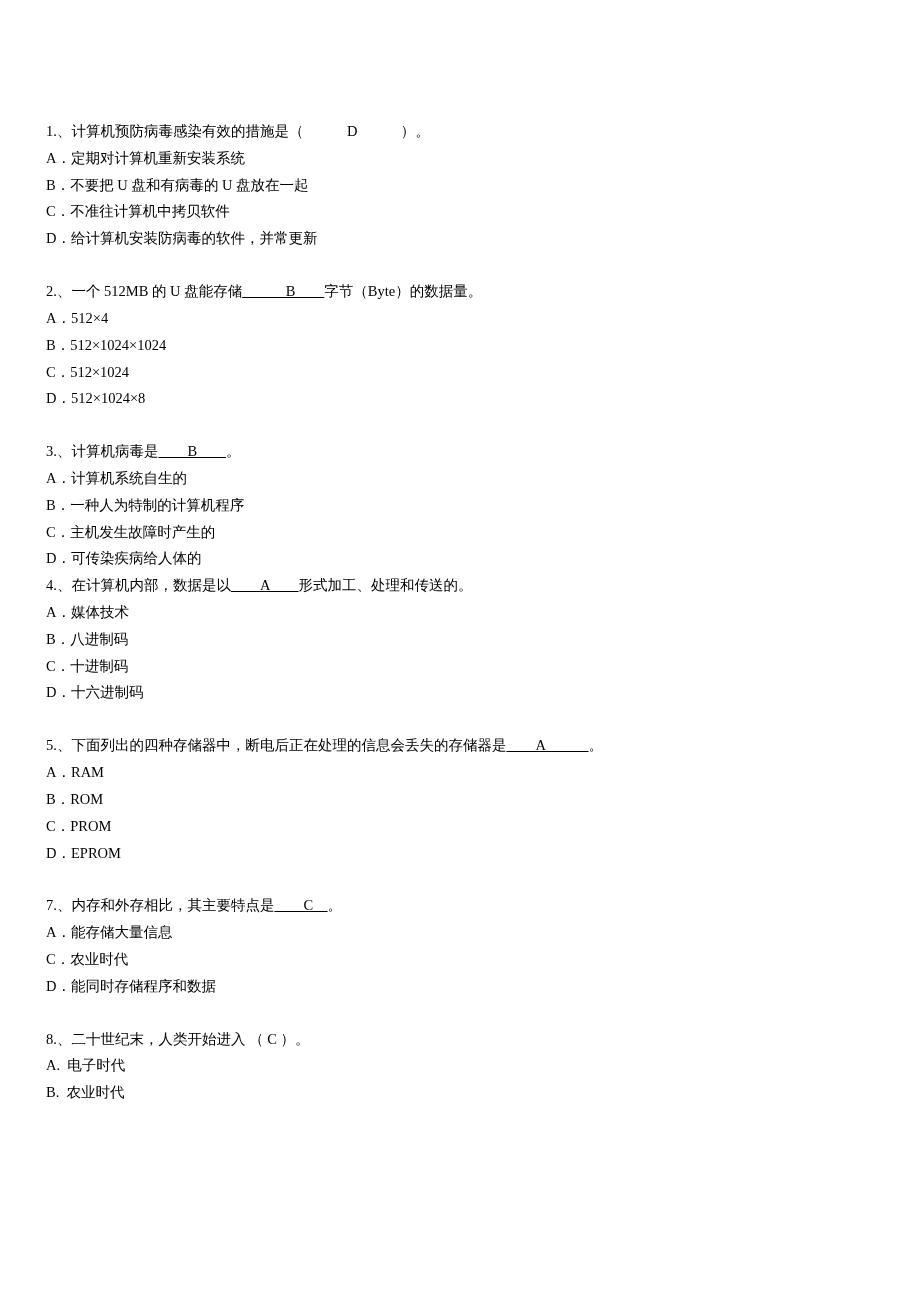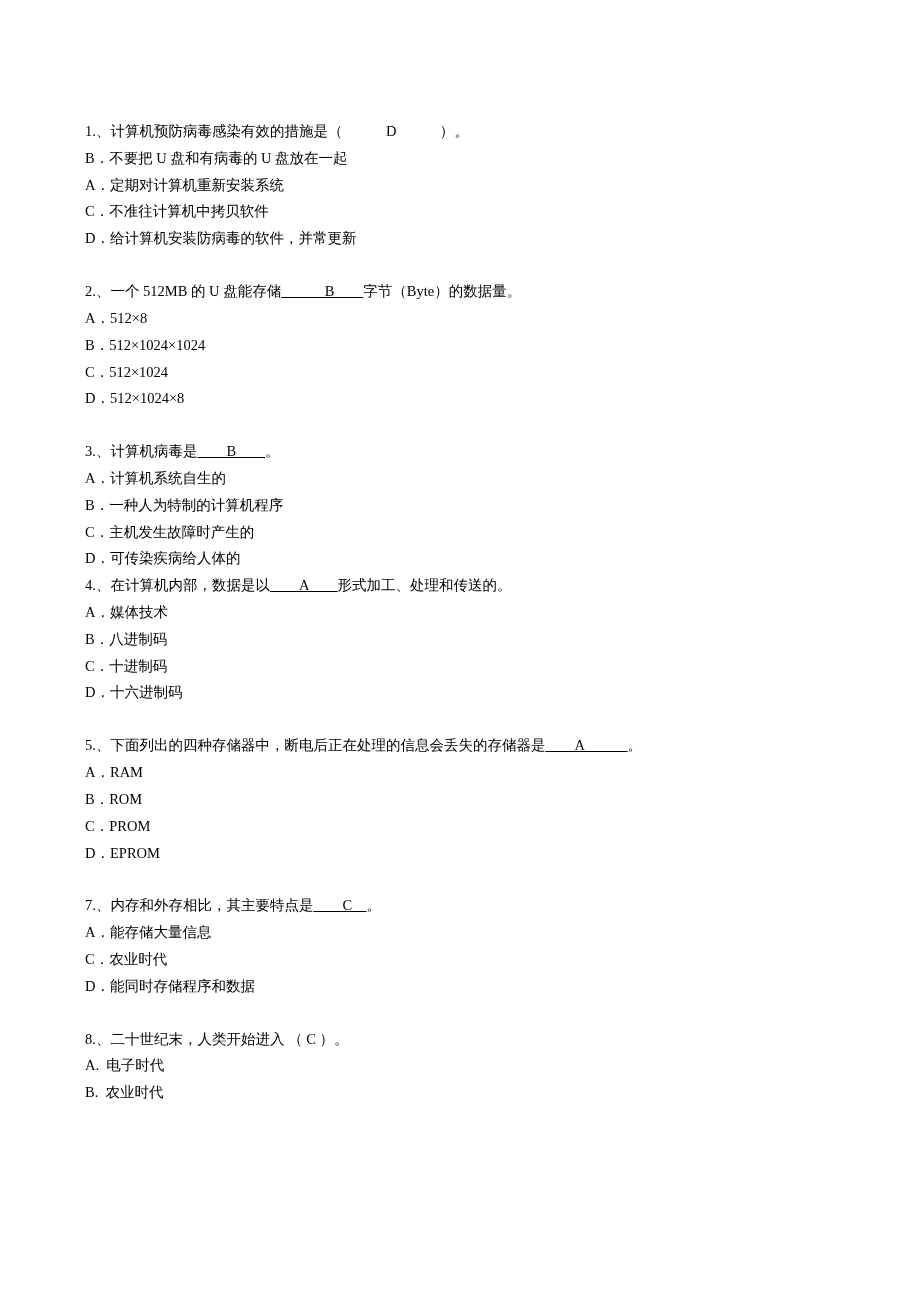--- a/index.html
+++ b/index.html
@@ -12,44 +12,43 @@
     line-height: 1.85;
   }
   .page {
     width: 920px;
     min-height: 1302px;
     box-sizing: border-box;
     padding: 118px 44px 100px 46px;
   }
   .qgroup {
     margin-bottom: 26px;
-    margin-left: 39px;
   }
   .qgroup:last-child { margin-bottom: 0; }
   .line {
     white-space: pre;
   }
   .u {
     text-decoration: underline;
   }
 </style>
 </head>
 <body>
 
 <div class="page" id="root">
     <div class="qgroup">
       <div class="line">1.、计算机预防病毒感染有效的措施是（　　　D　　　）。</div>
+      <div class="line">A．定期对计算机重新安装系统</div>
       <div class="line">B．不要把 U 盘和有病毒的 U 盘放在一起</div>
-      <div class="line">A．定期对计算机重新安装系统</div>
       <div class="line">C．不准往计算机中拷贝软件</div>
       <div class="line">D．给计算机安装防病毒的软件，并常更新</div>
     </div>
     <div class="qgroup">
       <div class="line">2.、一个 512MB 的 U 盘能存储<span class="u">　　　B　　</span>字节（Byte）的数据量。</div>
-      <div class="line">A．512×8</div>
+      <div class="line">A．512×4</div>
       <div class="line">B．512×1024×1024</div>
       <div class="line">C．512×1024</div>
       <div class="line">D．512×1024×8</div>
     </div>
     <div class="qgroup">
       <div class="line">3.、计算机病毒是<span class="u">　　B　　</span>。</div>
       <div class="line">A．计算机系统自生的</div>
       <div class="line">B．一种人为特制的计算机程序</div>
       <div class="line">C．主机发生故障时产生的</div>
       <div class="line">D．可传染疾病给人体的</div>

